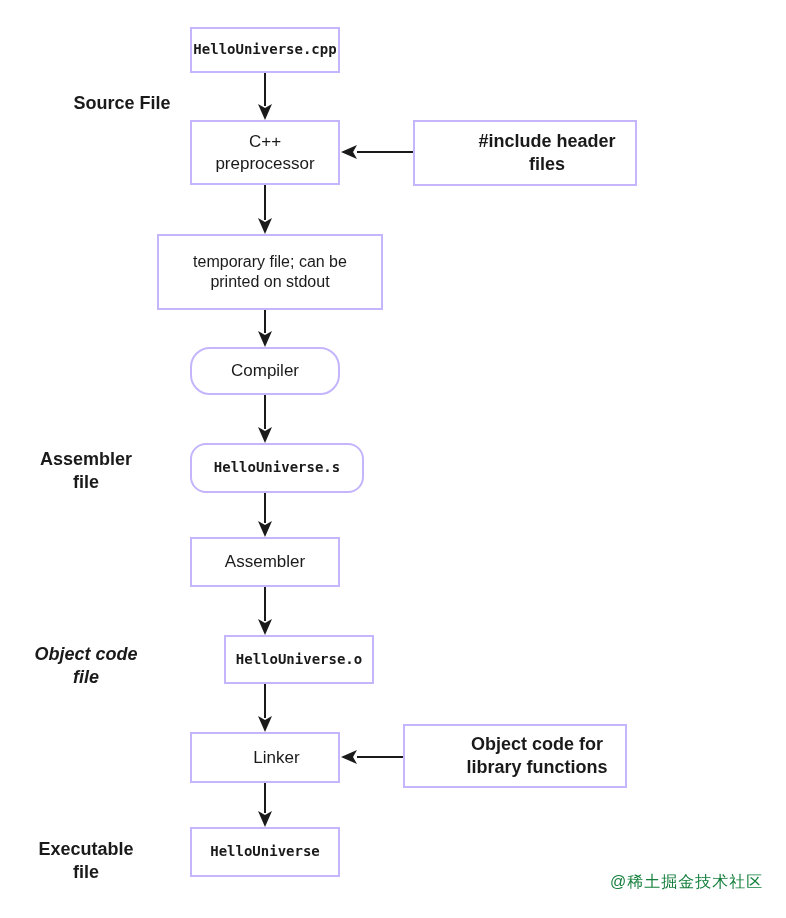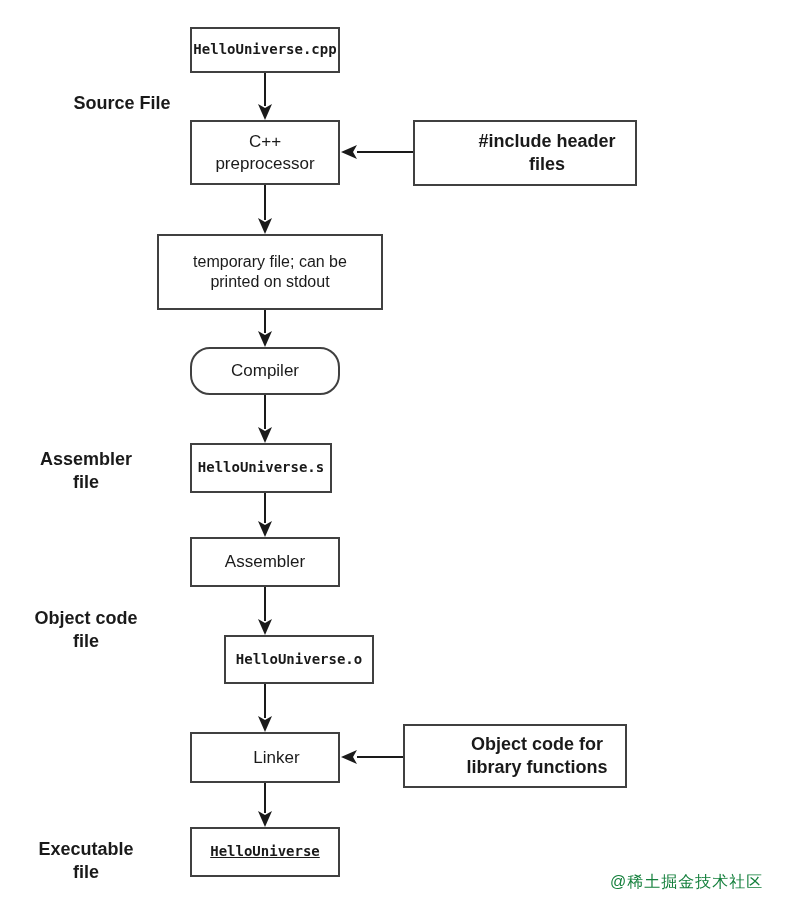--- a/index.html
+++ b/index.html
@@ -8,21 +8,21 @@
     width: 786px;
     height: 918px;
     background: #ffffff;
     font-family: "Liberation Sans", sans-serif;
     color: #1a1a1a;
     overflow: hidden;
   }
   .node {
     position: absolute;
     box-sizing: border-box;
-    border: 2px solid #404040;
+    border: 2px solid #c4b5fd;
     background: #ffffff;
     display: flex;
     align-items: center;
     justify-content: center;
     text-align: center;
     white-space: pre-line;
     font-size: 17px;
     line-height: 1.25;
   }
   .mono {
@@ -62,30 +62,30 @@
     font-size: 16px;
     color: #15803d;
     letter-spacing: 1px;
   }
   
   #n-source       { left: 190px; top: 27px;  width: 150px; height: 46px; }
   #n-preprocessor { left: 190px; top: 120px; width: 150px; height: 65px; }
   #n-include      { left: 413px; top: 120px; width: 224px; height: 66px; }
   #n-temp         { left: 157px; top: 234px; width: 226px; height: 76px; }
   #n-compiler     { left: 190px; top: 347px; width: 150px; height: 48px; border-radius: 20px; }
-  #n-asmfile      { left: 190px; top: 443px; width: 142px; height: 50px; }
+  #n-asmfile      { left: 190px; top: 443px; width: 174px; height: 50px; border-radius: 16px; }
   #n-assembler    { left: 190px; top: 537px; width: 150px; height: 50px; }
   #n-objfile      { left: 188px; top: 635px; width: 150px; height: 49px; margin-left: 36px; }
   #n-linker       { left: 190px; top: 732px; width: 150px; height: 51px; padding-left: 23px; }
   #n-libobj       { left: 403px; top: 724px; width: 224px; height: 64px; }
-  #n-exe          { left: 190px; top: 827px; width: 150px; height: 50px; text-decoration: underline; }
+  #n-exe          { left: 190px; top: 827px; width: 150px; height: 50px; }
   
   #l-source { top: 92px; margin-left: 36px; }
   #l-asm    { top: 448px; }
-  #l-obj    { top: 607px; }
+  #l-obj    { top: 643px; font-style: italic; }
   #l-exe    { top: 838px; }
 </style>
 </head>
 <body>
 
 <div class="canvas">
 
   <svg class="arrows">
     <g>
       <line x1="265" y1="73" x2="265" y2="106"></line>

